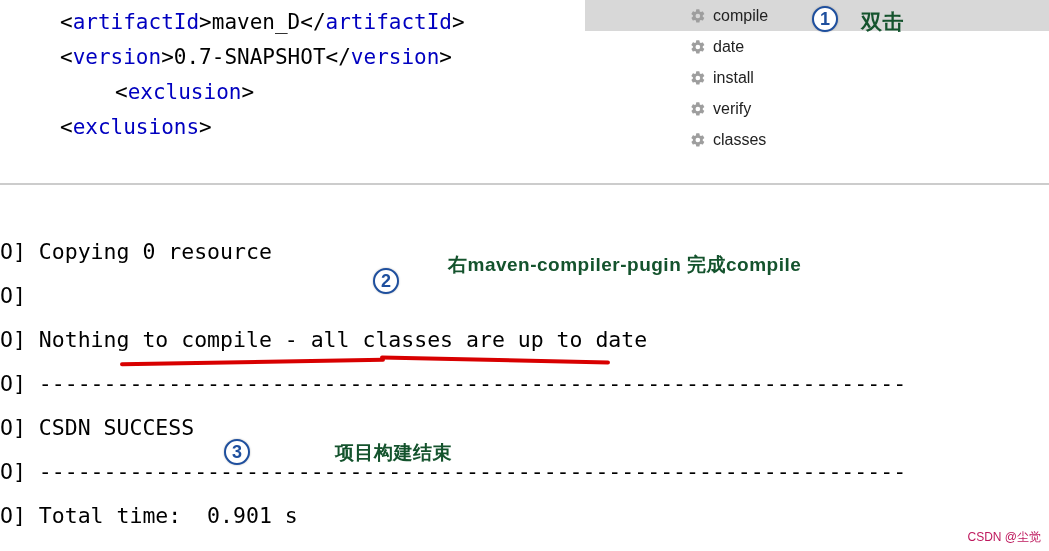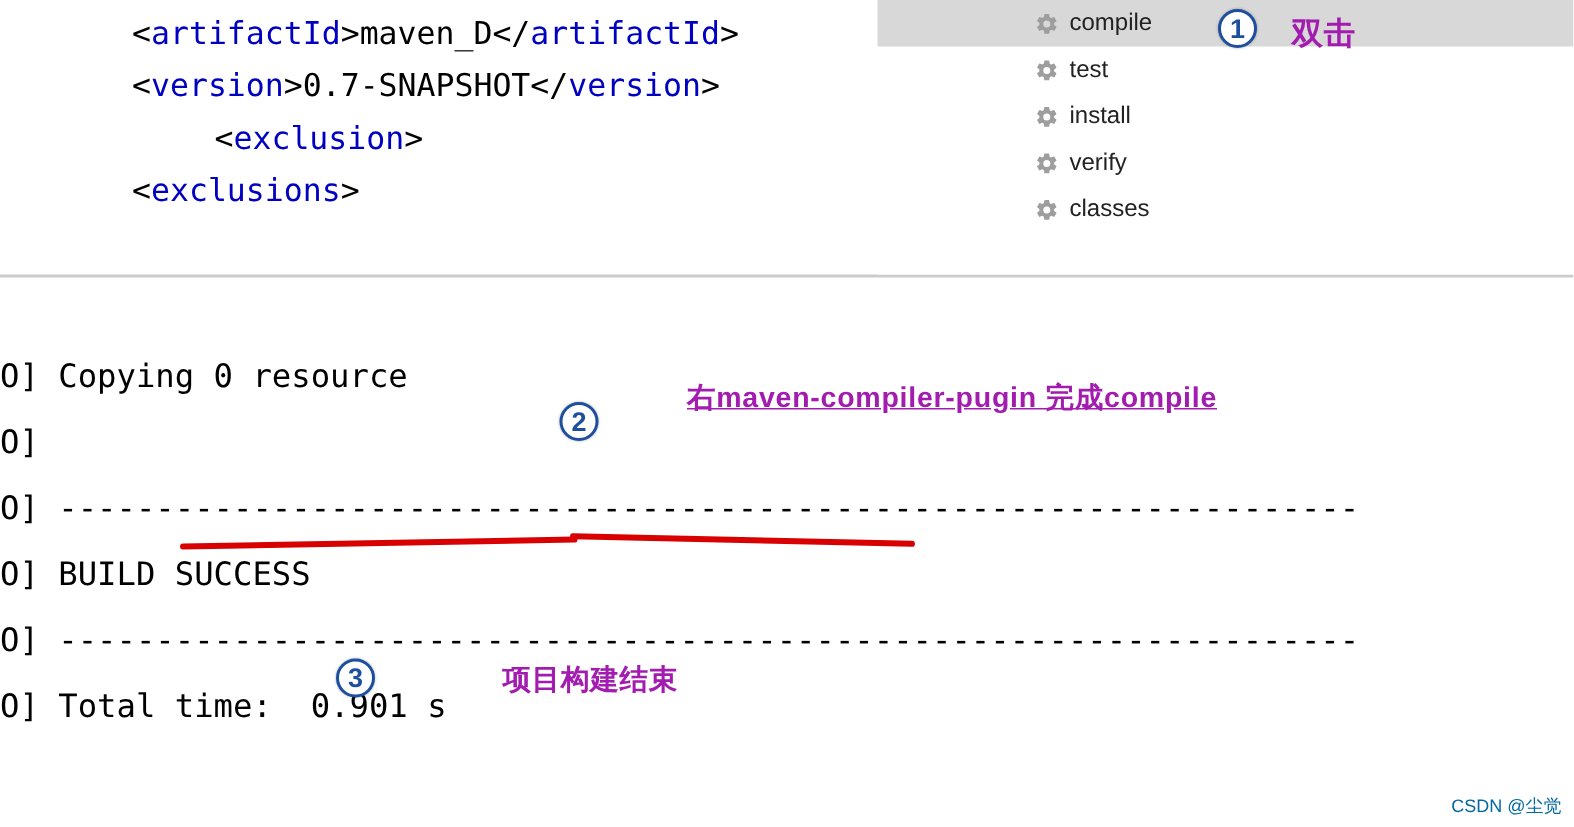--- a/index.html
+++ b/index.html
@@ -17,21 +17,21 @@
       border-bottom: 2px solid #ccc;
     }
     .editor {
       flex: 0 0 585px;
       padding: 5px 0 0 60px;
       font-size: 21px;
       line-height: 35px;
       font-family: "Consolas", "Monaco", monospace;
       overflow: hidden;
     }
-    .editor .line { white-space: pre; margin-left: 28px; }
+    .editor .line { white-space: pre; }
     .editor .line.indent1 { padding-left: 0; }
     .editor .line.indent2 { padding-left: 55px; }
     .tag-bracket { color: #000; }
     .tag-name { color: #0000c0; }
     .tag-text { color: #000; }
     
     .maven-panel {
       flex: 1;
       background: #fff;
       font-family: Arial, sans-serif;
@@ -65,21 +65,21 @@
       font-weight: bold;
       font-size: 18px;
       display: flex;
       align-items: center;
       justify-content: center;
       font-family: Arial, sans-serif;
       box-shadow: 0 0 2px rgba(0,0,0,0.3);
     }
     .red-anno {
       position: absolute;
-      color: #a21caf;
+      color: #14532d;
       font-weight: bold;
       font-family: Arial, "Microsoft YaHei", sans-serif;
       font-size: 19px;
       letter-spacing: 0.5px;
     }
     
     .console {
       position: relative;
       padding: 25px 0 0 0;
       font-family: "Consolas", "Monaco", monospace;
@@ -96,21 +96,21 @@
       border-radius: 2px;
     }
     .underline.seg1 { left: 120px; top: 155px; width: 265px; transform: rotate(-1deg); }
     .underline.seg2 { left: 380px; top: 153px; width: 230px; transform: rotate(1.3deg); }
     
     .watermark {
       position: absolute;
       bottom: 5px;
       right: 8px;
       font-size: 12px;
-      color: #0369a1;
+      color: #be185d;
       font-family: Arial, sans-serif;
     }
     .space-bottom {
       height: 20px;
       border-top: none;
     }
   </style>
 </head>
 <body>
 
@@ -129,21 +129,21 @@
           </svg>
         </span>
         <span>compile</span>
       </div>
       <div class="maven-item">
         <span class="gear-icon">
           <svg viewBox="0 0 24 24" fill="currentColor">
             <path d="M19.14,12.94a7.07,7.07,0,0,0,.05-.94,7.07,7.07,0,0,0-.05-.94l2.11-1.65a.5.5,0,0,0,.12-.64l-2-3.46a.5.5,0,0,0-.61-.22l-2.49,1a7,7,0,0,0-1.62-.94l-.38-2.65A.5.5,0,0,0,13.77,2H9.77a.5.5,0,0,0-.5.42L8.89,5.07a7,7,0,0,0-1.62.94l-2.49-1a.5.5,0,0,0-.61.22l-2,3.46a.5.5,0,0,0,.12.64L4.4,11a7.07,7.07,0,0,0-.05.94,7.07,7.07,0,0,0,.05.94L2.29,14.53a.5.5,0,0,0-.12.64l2,3.46a.5.5,0,0,0,.61.22l2.49-1a7,7,0,0,0,1.62.94l.38,2.65a.5.5,0,0,0,.5.42h4a.5.5,0,0,0,.5-.42l.38-2.65a7,7,0,0,0,1.62-.94l2.49,1a.5.5,0,0,0,.61-.22l2-3.46a.5.5,0,0,0-.12-.64ZM11.77,15.5A3.5,3.5,0,1,1,15.27,12,3.5,3.5,0,0,1,11.77,15.5Z"></path>
           </svg>
         </span>
-        <span>test</span>
+        <span>date</span>
       </div>
       <div class="maven-item">
         <span class="gear-icon">
           <svg viewBox="0 0 24 24" fill="currentColor">
             <path d="M19.14,12.94a7.07,7.07,0,0,0,.05-.94,7.07,7.07,0,0,0-.05-.94l2.11-1.65a.5.5,0,0,0,.12-.64l-2-3.46a.5.5,0,0,0-.61-.22l-2.49,1a7,7,0,0,0-1.62-.94l-.38-2.65A.5.5,0,0,0,13.77,2H9.77a.5.5,0,0,0-.5.42L8.89,5.07a7,7,0,0,0-1.62.94l-2.49-1a.5.5,0,0,0-.61.22l-2,3.46a.5.5,0,0,0,.12.64L4.4,11a7.07,7.07,0,0,0-.05.94,7.07,7.07,0,0,0,.05.94L2.29,14.53a.5.5,0,0,0-.12.64l2,3.46a.5.5,0,0,0,.61.22l2.49-1a7,7,0,0,0,1.62.94l.38,2.65a.5.5,0,0,0,.5.42h4a.5.5,0,0,0,.5-.42l.38-2.65a7,7,0,0,0,1.62-.94l2.49,1a.5.5,0,0,0,.61-.22l2-3.46a.5.5,0,0,0-.12-.64ZM11.77,15.5A3.5,3.5,0,1,1,15.27,12,3.5,3.5,0,0,1,11.77,15.5Z"></path>
           </svg>
         </span>
         <span>install</span>
       </div>
       <div class="maven-item">
@@ -165,28 +165,29 @@
     </div>
 </div>
 
 <div class="space-bottom"></div>
 
 <div class="console" id="console">
   <div class="underline seg1"></div>
   <div class="underline seg2"></div>
 <div class="row">O] Copying 0 resource</div>
     <div class="row">O]</div>
+    <div class="row">O] Nothing to compile - all classes are up to date</div>
     <div class="row">O] -------------------------------------------------------------------</div>
-    <div class="row">O] BUILD SUCCESS</div>
+    <div class="row">O] CSDN SUCCESS</div>
     <div class="row">O] -------------------------------------------------------------------</div>
     <div class="row">O] Total time:  0.901 s</div>
   </div>
 
 <div class="callout-badge" style="left:812px; top:6px;">1</div>
 <div class="red-anno" style="left:861px; top:8px; font-size:21px;">双击</div>
 
 <div class="callout-badge" style="left:373px; top:268px;">2</div>
-<div class="red-anno" style="left:458px; top:252px;text-decoration:underline;">右maven-compiler-pugin 完成compile</div>
+<div class="red-anno" style="left:448px; top:252px;">右maven-compiler-pugin 完成compile</div>
 
 <div class="callout-badge" style="left:224px; top:439px;">3</div>
 <div class="red-anno" style="left:307px; top:440px;margin-left:28px;">项目构建结束</div>
 
 <div class="watermark">CSDN @尘觉</div>
 
 </body></html>

